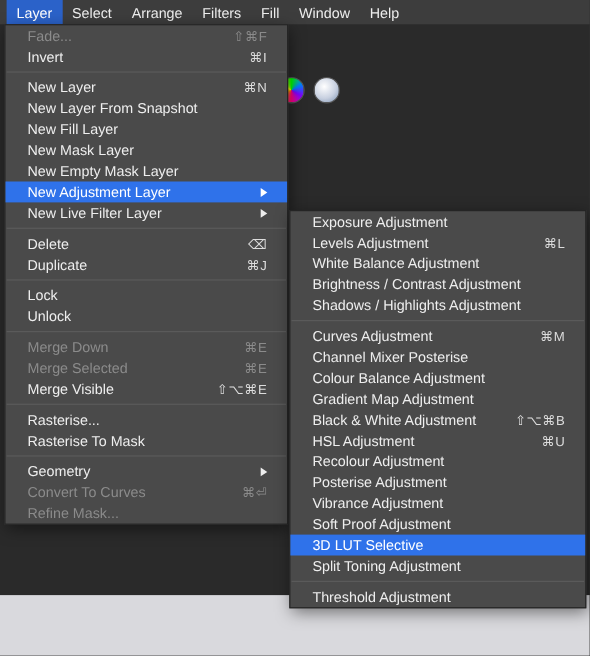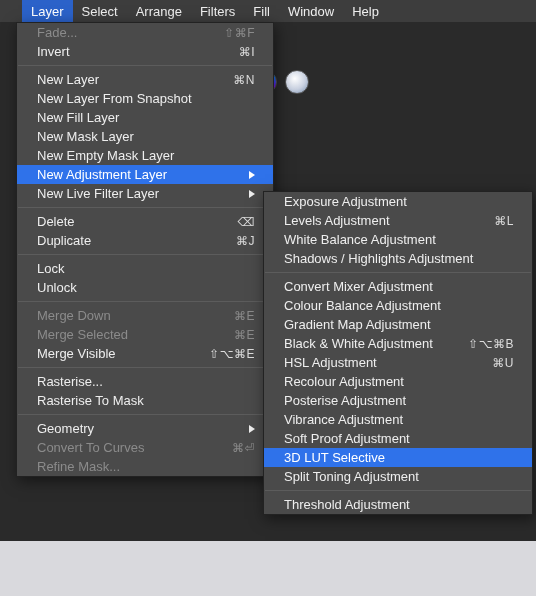--- a/index.html
+++ b/index.html
@@ -1,28 +1,28 @@
 <!DOCTYPE html>
 <html><head>
 <meta charset="utf-8">
 <style>
   * { margin: 0; padding: 0; box-sizing: border-box; font-family: -apple-system, "Helvetica Neue", Arial, sans-serif; }
   body { width: 536px; height: 596px; background: #3a3a3a; overflow: hidden; position: relative; }
-  .menubar { height: 22px; background: #3d3d3d; display: flex; align-items: flex-end; padding: 0 22px; font-size: 13px; color: #eee; position: relative; z-index: 5; }
+  .menubar { height: 22px; background: #3d3d3d; display: flex; align-items: flex-end; padding: 0 6px; font-size: 13px; color: #eee; position: relative; z-index: 5; }
   .menubar-item { padding: 2px 9px; height: 22px; display: flex; align-items: center; cursor: default; }
   .menubar-item.active { background: #2b62c9; color: #fff; }
   .bg-area { position: absolute; top: 22px; left: 0; right: 0; bottom: 0; background: #2a2a2a; }
   .canvas-strip { position: absolute; left: 0; right: 0; bottom: 0; height: 55px; background: #d9d9dd; }
   .circles { position: absolute; top: 48px; left: 253px; display: flex; gap: 8px; }
   .circle { width: 24px; height: 24px; border-radius: 50%; border: 1px solid #555; }
   .c1 { background: conic-gradient(from 180deg, #ff0080, #ff8000, #ffff00, #00ff00, #0080ff, #8000ff, #ff0080); }
   .c2 { background: radial-gradient(circle at 40% 35%, #fff 0%, #c8d0e0 55%, #7890b0 100%); }
 
   .menu { position: absolute; background: #4a4a4a; border: 1px solid #222; box-shadow: 2px 4px 14px rgba(0,0,0,.5); font-size: 13px; color: #eee; z-index: 10; }
-  .menu.left { top: 22px; left: 16px; width: 258px; }
+  .menu.left { top: 22px; left: 4px; width: 258px; }
   .menu.right { top: 191px; left: 263px; width: 270px; }
   .row { display: flex; align-items: center; height: 19px; padding: 0 18px 0 20px; cursor: default; white-space: nowrap; }
   .row.highlight { background: #2f72ea; color: #fff; gap: 40px; }
   .row.disabled { color: #8b8b8b; }
   .label { flex: 1; }
   .shortcut { font-size: 12px; letter-spacing: 0.5px; color: #dcdcdc; margin-left: 10px; }
   .row.disabled .shortcut { color: #8b8b8b; }
   .arrow { width: 0; height: 0; border-top: 4px solid transparent; border-bottom: 4px solid transparent; border-left: 6px solid currentColor; margin-left: 8px; }
   .sep { height: 1px; background: #5c5c5c; margin: 4px 1px; }
 </style>
@@ -135,25 +135,32 @@
       <span class="label">Exposure Adjustment</span>
     </div>
     <div class="row">
       <span class="label">Levels Adjustment</span>
       <span class="shortcut">⌘L</span>
     </div>
     <div class="row">
       <span class="label">White Balance Adjustment</span>
     </div>
     <div class="row">
+      <span class="label">Brightness / Contrast Adjustment</span>
+    </div>
+    <div class="row">
       <span class="label">Shadows / Highlights Adjustment</span>
     </div>
     <div class="sep"></div>
     <div class="row">
-      <span class="label">Convert Mixer Adjustment</span>
+      <span class="label">Curves Adjustment</span>
+      <span class="shortcut">⌘M</span>
+    </div>
+    <div class="row">
+      <span class="label">Channel Mixer Posterise</span>
     </div>
     <div class="row">
       <span class="label">Colour Balance Adjustment</span>
     </div>
     <div class="row">
       <span class="label">Gradient Map Adjustment</span>
     </div>
     <div class="row">
       <span class="label">Black &amp; White Adjustment</span>
       <span class="shortcut">⇧⌥⌘B</span>

